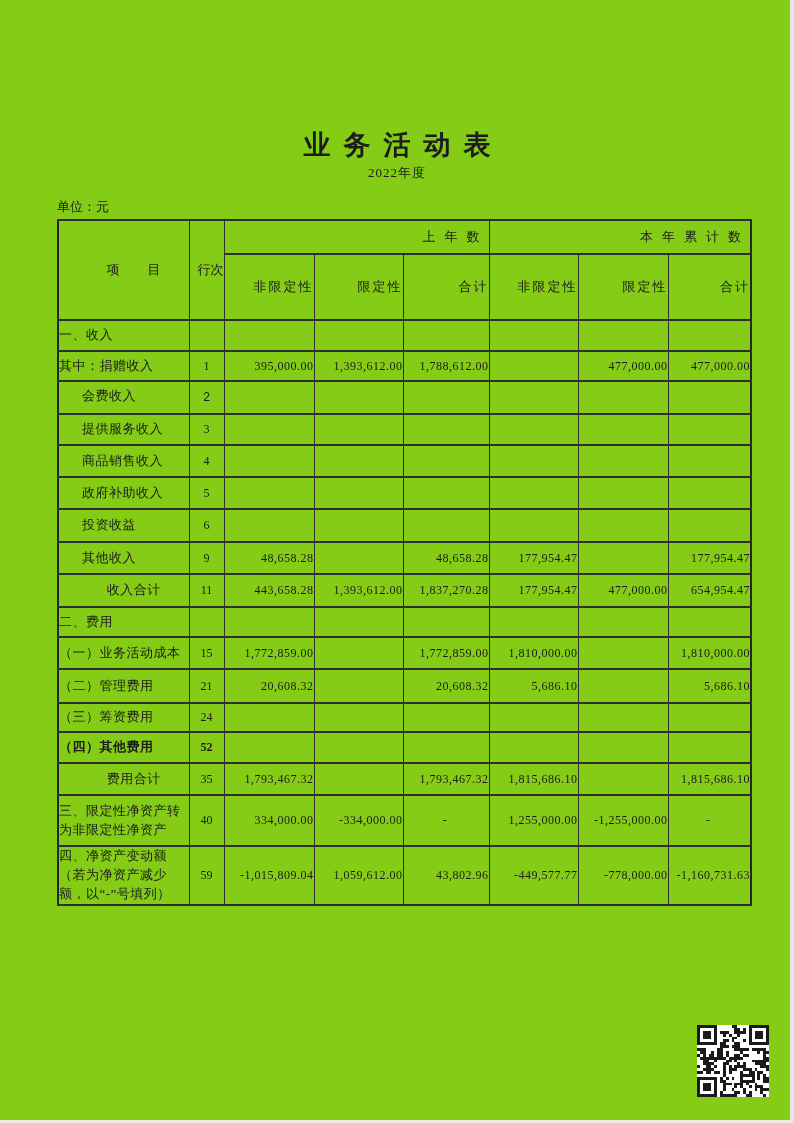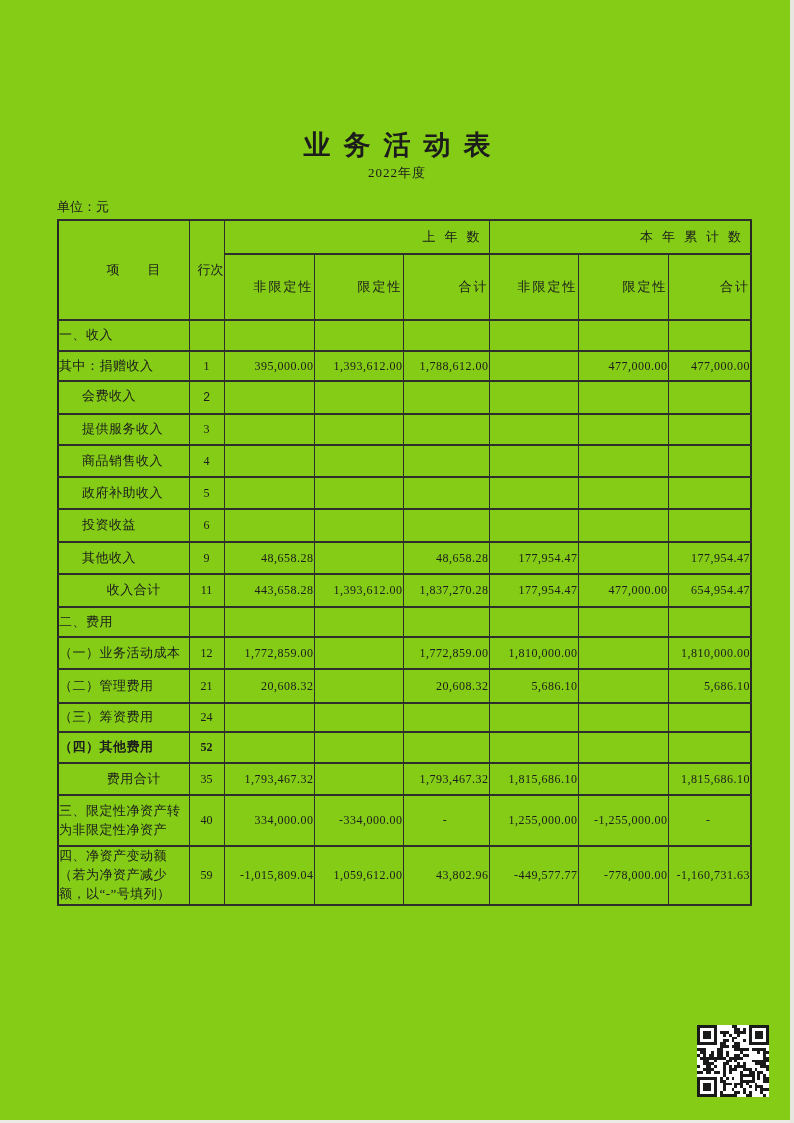--- a/index.html
+++ b/index.html
@@ -208,21 +208,21 @@
           <td class="ln"></td>
           <td class="num"></td>
           <td class="num"></td>
           <td class="num"></td>
           <td class="num"></td>
           <td class="num"></td>
           <td class="num"></td>
         </tr>
         <tr>
           <td class="lbl">（一）业务活动成本</td>
-          <td class="ln">12</td>
+          <td class="ln">15</td>
           <td class="num">1,772,859.00</td>
           <td class="num"></td>
           <td class="num">1,772,859.00</td>
           <td class="num">1,810,000.00</td>
           <td class="num"></td>
           <td class="num">1,810,000.00</td>
         </tr>
         <tr>
           <td class="lbl">（二）管理费用</td>
           <td class="ln">21</td>

